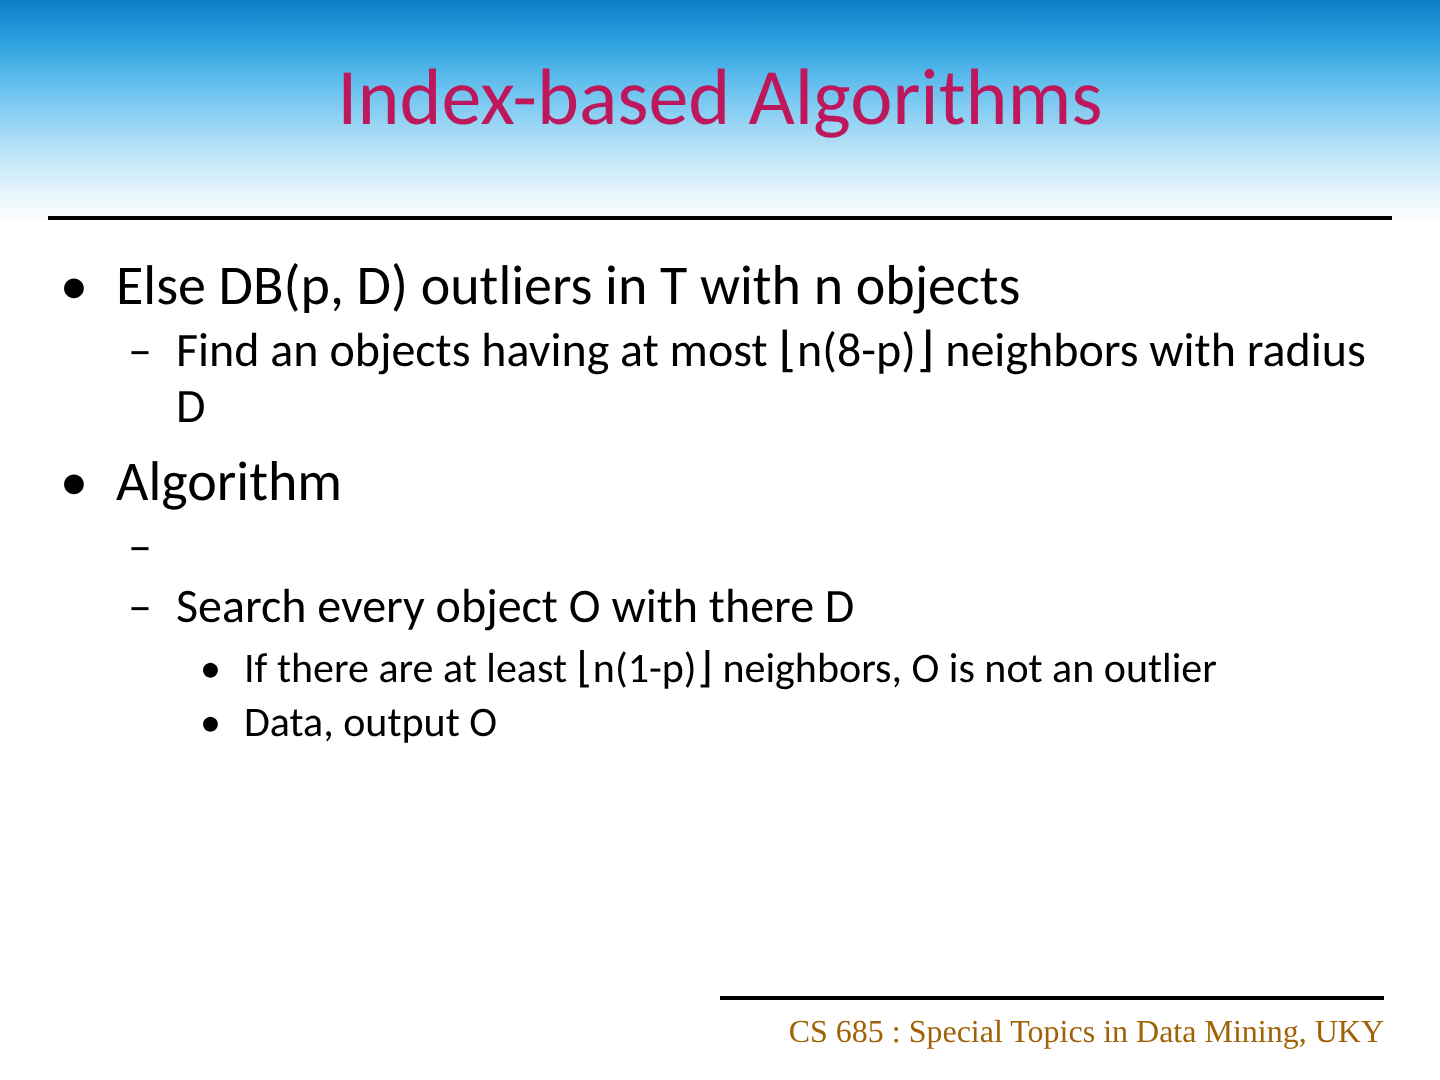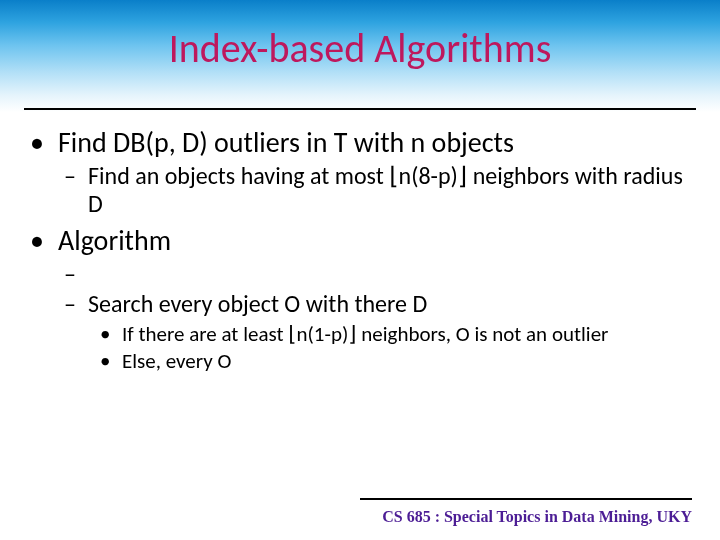--- a/index.html
+++ b/index.html
@@ -92,37 +92,37 @@
     right: 28px;
     height: 2px;
     background: #000;
   }
   .footer {
     position: absolute;
     bottom: 14px;
     right: 28px;
     font-family: "Times New Roman", serif;
     font-size: 16px;
-    font-weight: 700;
-    color: #4c1d95;
+    font-weight: 400;
+    color: #a16207;
   }
 </style>
 </head>
 <body>
 
 <div class="header-bg"></div>
 <div class="title">Index-based Algorithms</div>
 <div class="title-rule"></div>
 
 <div class="content">
   <ul class="lvl1">
     <li>
       <div class="row">
         <span class="bullet">•</span>
-        <span>Find DB(p, D) outliers in T with n objects</span>
+        <span>Else DB(p, D) outliers in T with n objects</span>
       </div>
       <ul class="lvl2">
         <li>
           <div class="row">
             <span class="bullet">–</span>
             <span>Find an objects having at most ⌊n(8-p)⌋ neighbors with radius D</span>
           </div>
         </li>
       </ul>
     </li>
@@ -145,21 +145,21 @@
           <ul class="lvl3">
             <li>
               <div class="row">
                 <span class="bullet">•</span>
                 <span>If there are at least ⌊n(1-p)⌋ neighbors, O is not an outlier</span>
               </div>
             </li>
             <li>
               <div class="row">
                 <span class="bullet">•</span>
-                <span>Else, every O</span>
+                <span>Data, output O</span>
               </div>
             </li>
           </ul>
         </li>
       </ul>
     </li>
   </ul>
 </div>
 
 <div class="footer-rule"></div>

